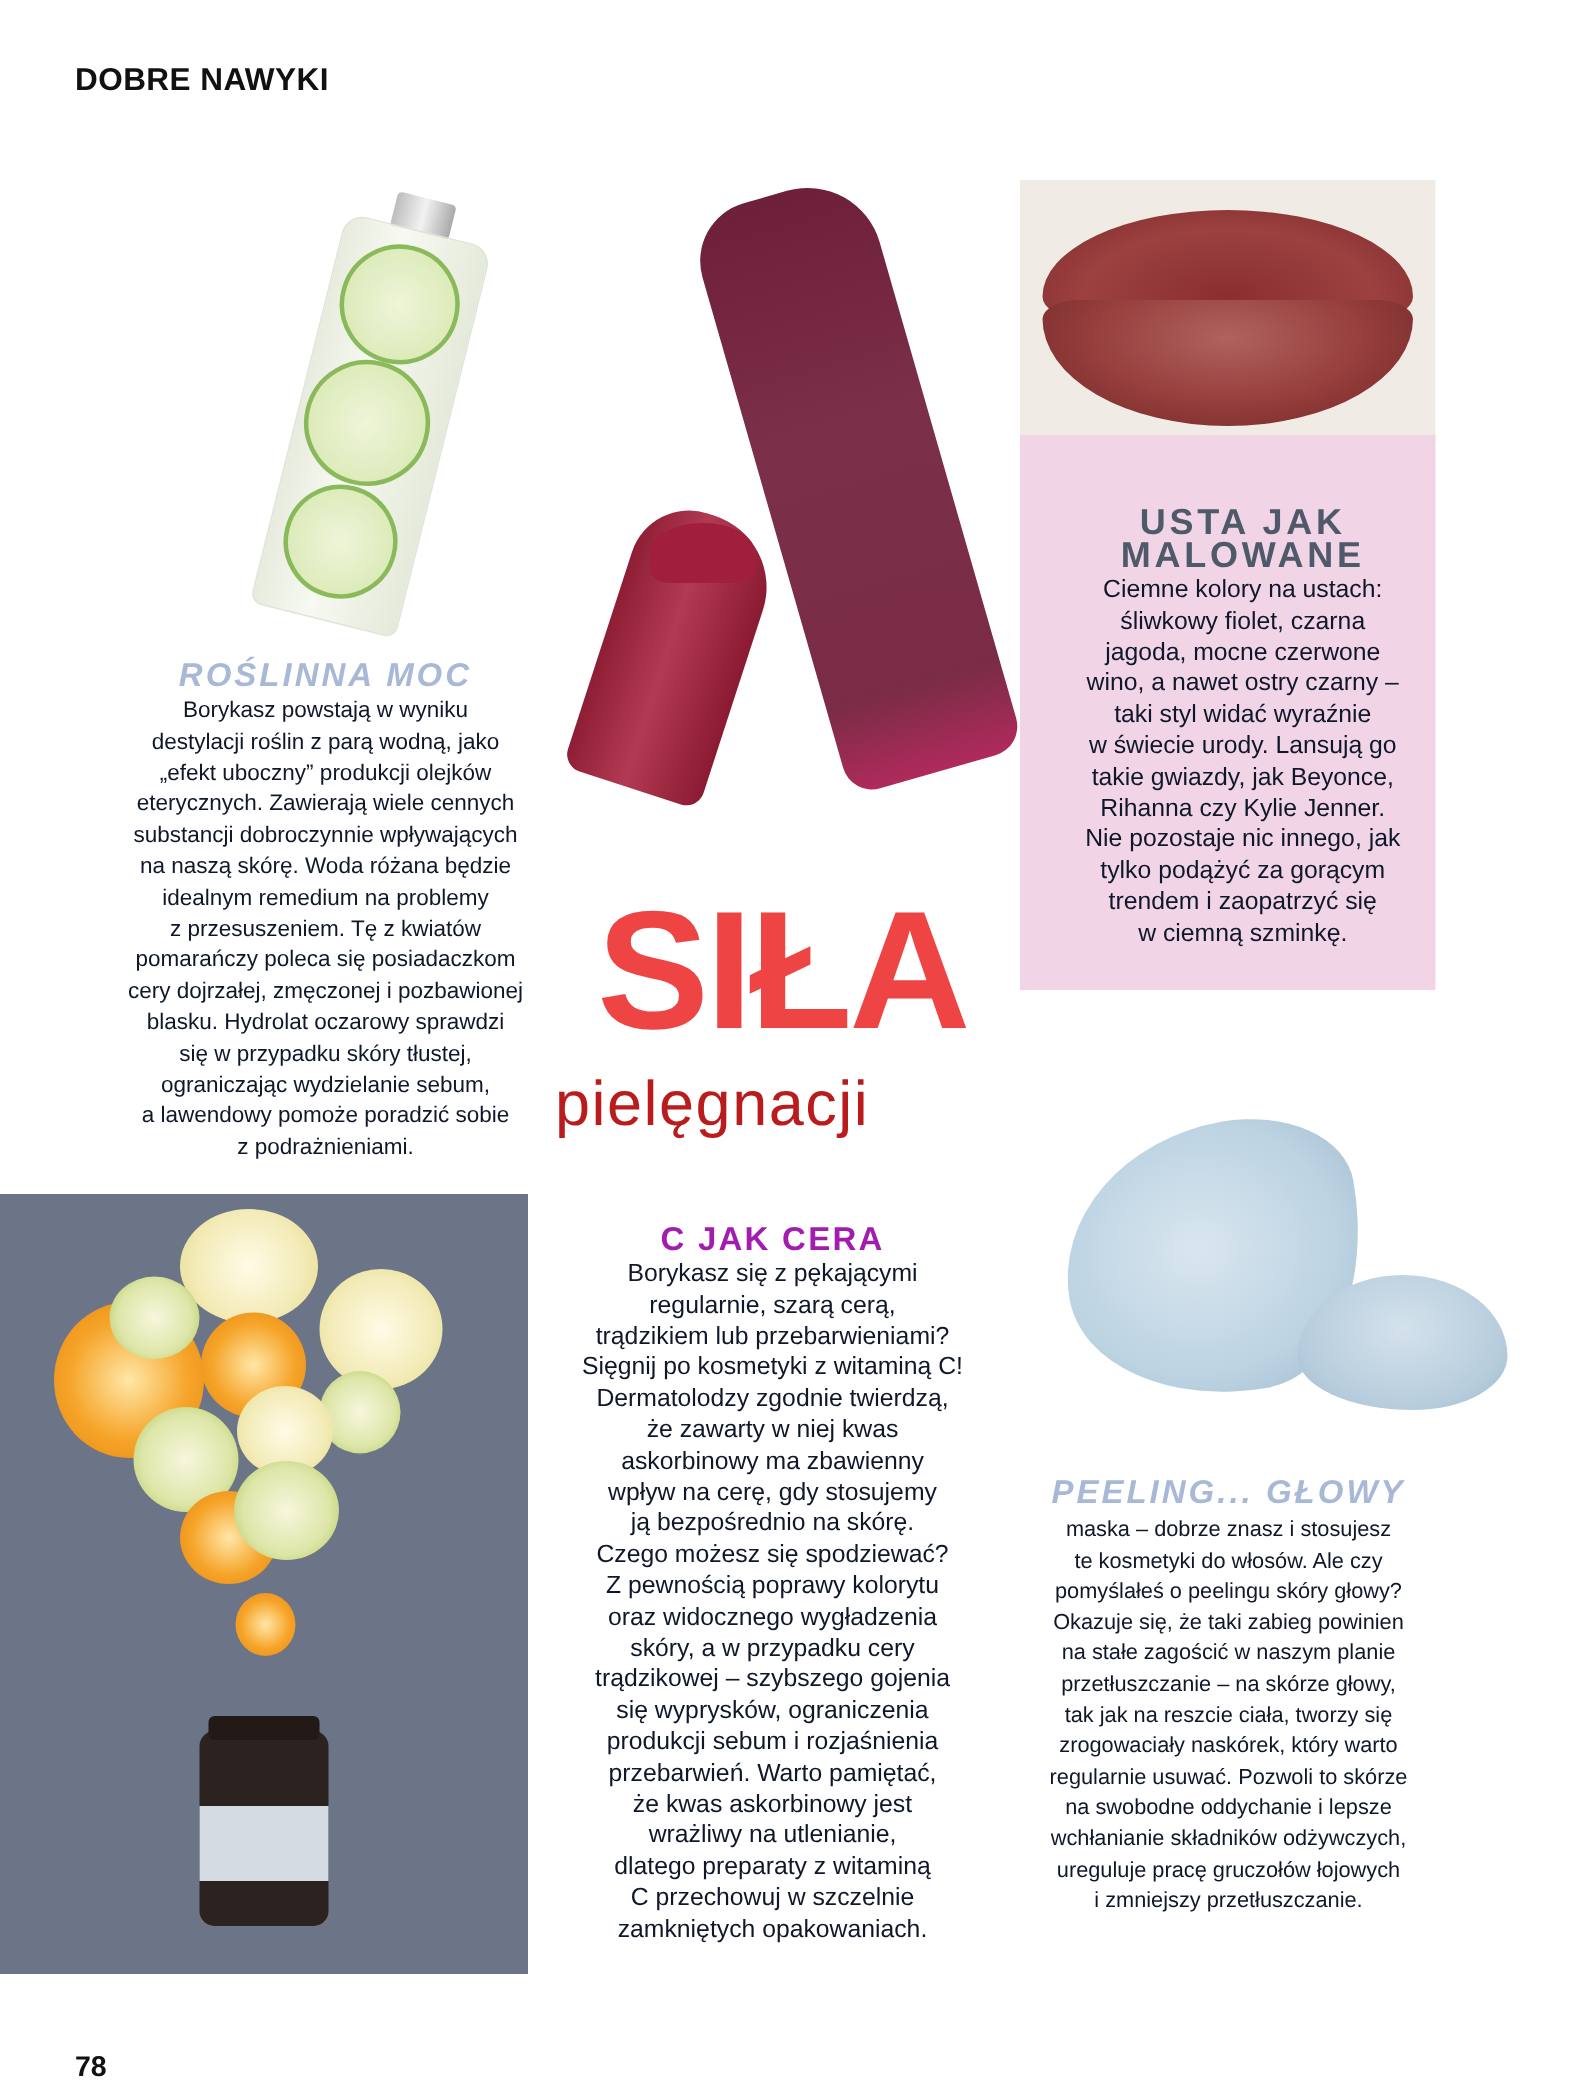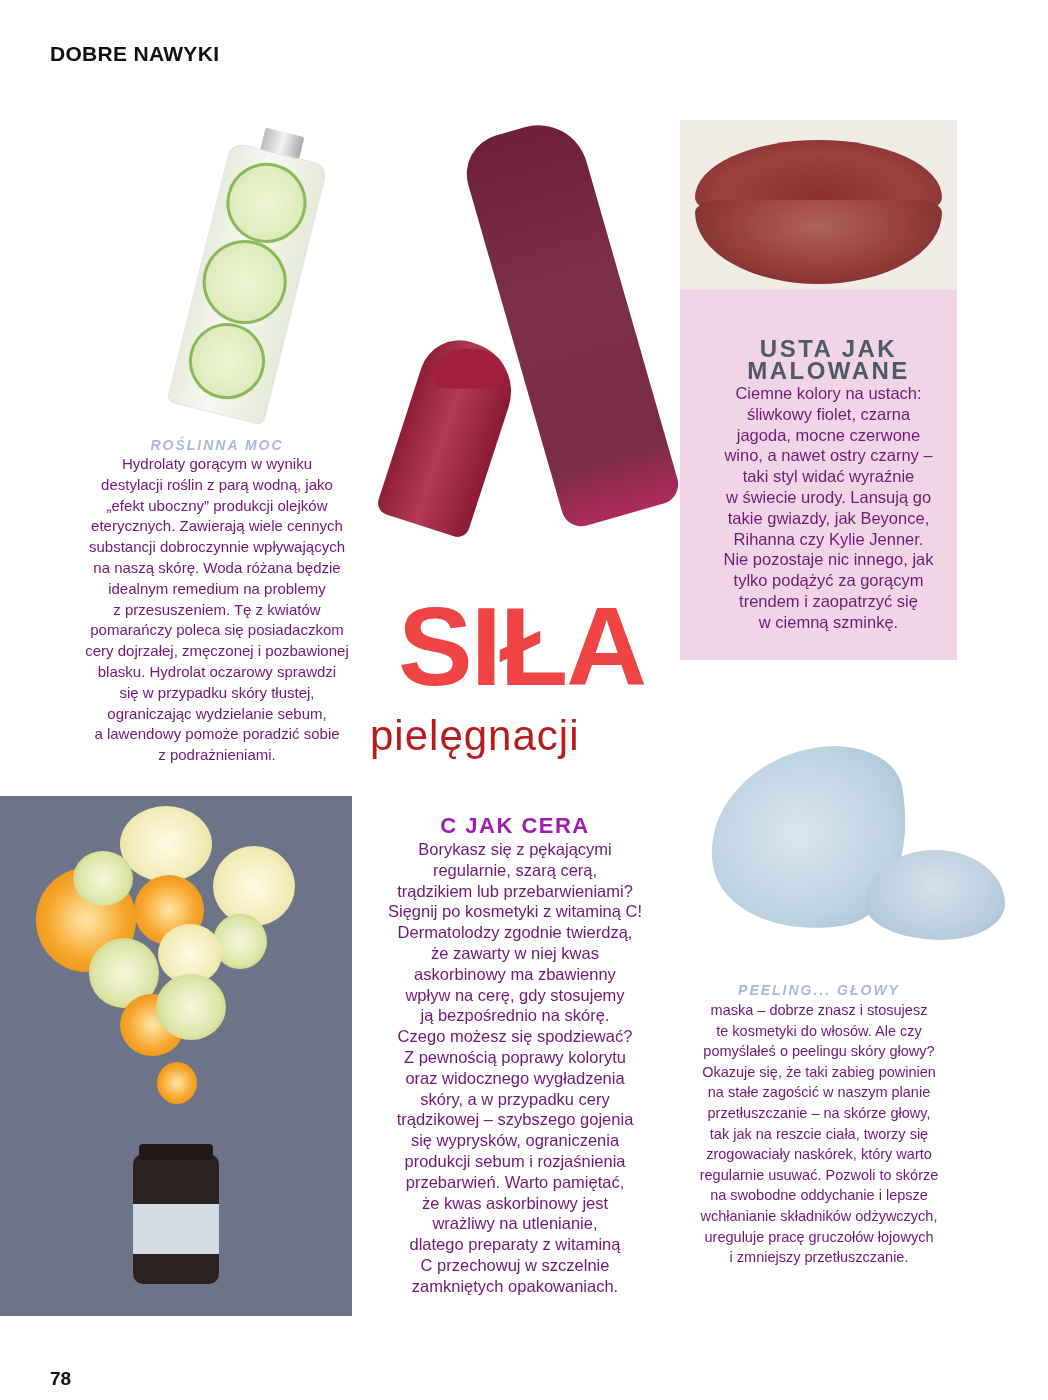--- a/index.html
+++ b/index.html
@@ -3,25 +3,25 @@
 <meta charset="utf-8">
 <style>
   * { box-sizing: border-box; margin: 0; padding: 0; }
   html, body { width: 1048px; height: 1400px; background: #ffffff; overflow: hidden; }
   body { position: relative; font-family: "Liberation Sans", "DejaVu Sans", sans-serif; color: #1a1a1a; }
 
   .section-label { position: absolute; left: 50px; top: 42px; font-size: 21px; font-weight: bold; letter-spacing: 0.3px; color: #111; }
   .page-number { position: absolute; left: 50px; top: 1368px; font-size: 19px; font-weight: bold; color: #111; }
 
   .abs { position: absolute; }
-  .body-text { font-size: 16px; line-height: 20.8px; text-align: center; color: #701a75; }
+  .body-text { font-size: 16px; line-height: 20.8px; text-align: center; color: #0f172a; }
   .line { display: block; white-space: nowrap; }
 
   .heading { font-weight: bold; text-align: center; letter-spacing: 2px; }
-  .heading-italic { font-style: italic; color: #a7b9d6; font-size: 14px; }
+  .heading-italic { font-style: italic; color: #a7b9d6; font-size: 22px; }
   .heading-plum { color: #a21caf; font-size: 22px; letter-spacing: 1.5px; }
   .heading-slate { color: #4e5969; font-size: 24px; line-height: 22px; letter-spacing: 2.5px; }
 
   
   .bottle-wrap { left: 130px; top: 100px; width: 240px; height: 330px; }
   .bottle { position: absolute; left: 70px; top: 28px; width: 100px; height: 290px; transform: rotate(14deg); }
   .bottle-cap { position: absolute; left: 30px; top: 0; width: 40px; height: 24px; background: linear-gradient(90deg,#bdbdbd,#f2f2f2,#a9a9a9); border-radius: 3px; }
   .bottle-body { position: absolute; left: 0; top: 22px; width: 100px; height: 268px; background: linear-gradient(90deg, #e7ecde 0%, #f7f9f2 40%, #e4ead9 100%); border-radius: 14px 14px 8px 8px; border: 1px solid #dfe3d8; }
   .slice { position: absolute; border-radius: 50%; border: 3px solid #7fb44a; background: radial-gradient(circle,#eef5d7 0%,#dcebb7 70%,#cfe3a3 100%); opacity: .9; }
 
@@ -104,21 +104,21 @@
     <span class="line">Nie pozostaje nic innego, jak</span>
     <span class="line">tylko podążyć za gorącym</span>
     <span class="line">trendem i zaopatrzyć się</span>
     <span class="line">w ciemną szminkę.</span>
   </div>
 </div>
 
 <div class="abs" style="left:62px; top:437px; width:310px;">
   <div class="heading heading-italic">ROŚLINNA MOC</div>
   <div class="body-text" style="margin-top:1px; font-size:15px; line-height:20.8px;">
-    <span class="line">Hydrolaty gorącym w wyniku</span>
+    <span class="line">Borykasz powstają w wyniku</span>
     <span class="line">destylacji roślin z parą wodną, jako</span>
     <span class="line">„efekt uboczny” produkcji olejków</span>
     <span class="line">eterycznych. Zawierają wiele cennych</span>
     <span class="line">substancji dobroczynnie wpływających</span>
     <span class="line">na naszą skórę. Woda różana będzie</span>
     <span class="line">idealnym remedium na problemy</span>
     <span class="line">z przesuszeniem. Tę z kwiatów</span>
     <span class="line">pomarańczy poleca się posiadaczkom</span>
     <span class="line">cery dojrzałej, zmęczonej i pozbawionej</span>
     <span class="line">blasku. Hydrolat oczarowy sprawdzi</span>

